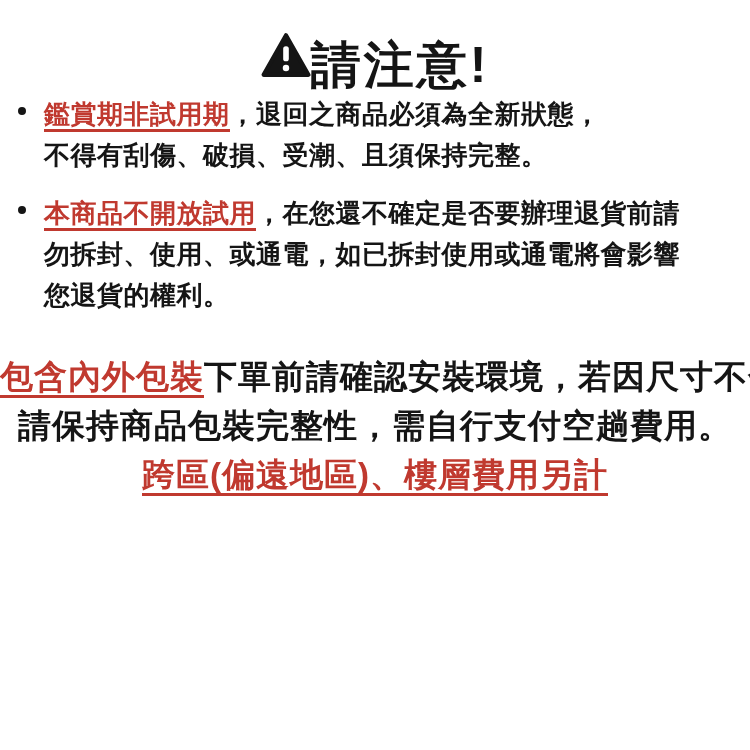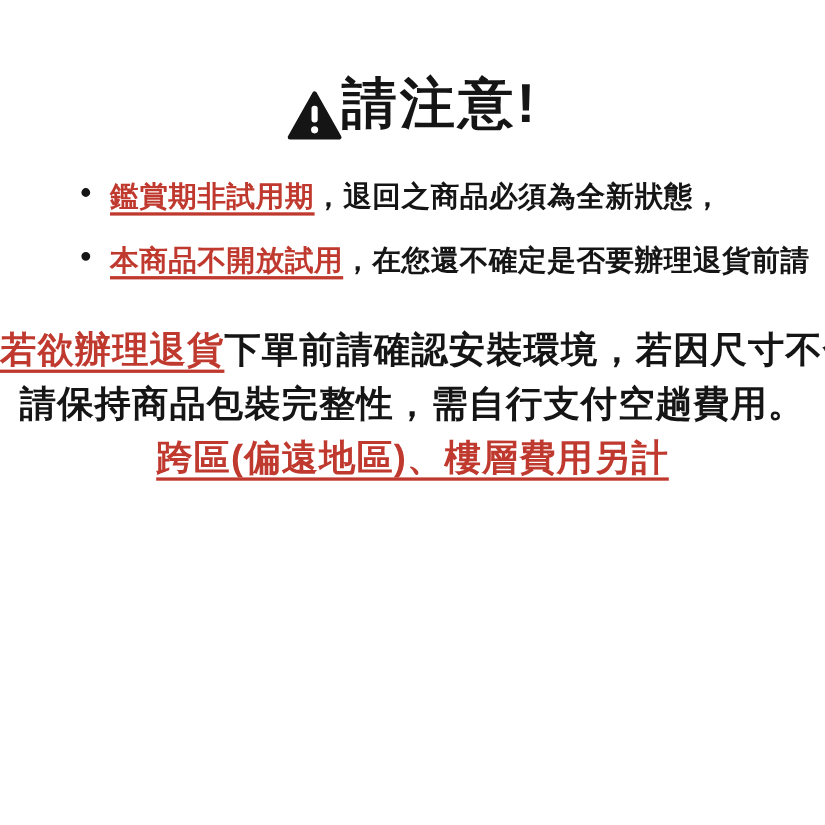--- a/index.html
+++ b/index.html
@@ -10,39 +10,38 @@
     background:#ffffff;
     font-family:"Liberation Sans","DejaVu Sans",sans-serif;
     font-weight:bold;
     color:var(--black);
     overflow:hidden;
   }
   .page { width:750px; height:750px; position:relative; }
 
   
   .title-row {
-    margin-top:66px;
+    margin-top:32px;
     height:62px;
     display:flex;
-    align-items:flex-end;
+    align-items:flex-start;
     justify-content:center;
   }
   .title-text {
     font-size:50px;
     font-weight:900;
     letter-spacing:3px;
     color:var(--black);
     white-space:nowrap;
   }
   .tri-icon { width:50px; height:46px; flex:0 0 auto; }
 
   
   .notices {
-    margin-top:30px;
-    padding-left:100px;
+    padding-left:44px;
     padding-right:38px;
   }
   .notice-item { position:relative; margin-bottom:17px; }
   .ring-bullet {
     position:absolute;
     left:-26px; top:13px;
     width:7px; height:7px;
     border:4px solid var(--black);
     border-radius:50%;
     background:#fff;
@@ -84,34 +83,37 @@
     <span class="title-text">請注意!</span>
   </div>
 
   <div class="notices">
 
     <div class="notice-item">
       <span class="ring-bullet"></span>
       <div class="n-line">
         <span class="red-u">鑑賞期非試用期</span><span>，退回之商品必須為全新狀態，</span>
       </div>
+      <div class="n-line">不得有刮傷、破損、受潮、且須保持完整。</div>
     </div>
 
     <div class="notice-item">
       <span class="ring-bullet"></span>
       <div class="n-line">
         <span class="red-u">本商品不開放試用</span><span>，在您還不確定是否要辦理退貨前請</span>
       </div>
+      <div class="n-line">勿拆封、使用、或通電，如已拆封使用或通電將會影響</div>
+      <div class="n-line">您退貨的權利。</div>
     </div>
 
   </div>
 
   <div class="footer-warning">
     <div>
-      <span class="red-u">若欲辦理退貨</span><span>下單前請確認安裝環境，若因尺寸不合等</span>
+      <span class="red-u">包含內外包裝</span><span>下單前請確認安裝環境，若因尺寸不合等</span>
     </div>
     <div>請保持商品包裝完整性，需自行支付空趟費用。</div>
     <div>
       <span class="red-u">跨區(偏遠地區)、樓層費用另計</span>
     </div>
   </div>
 
 </div>
 
 </body></html>

